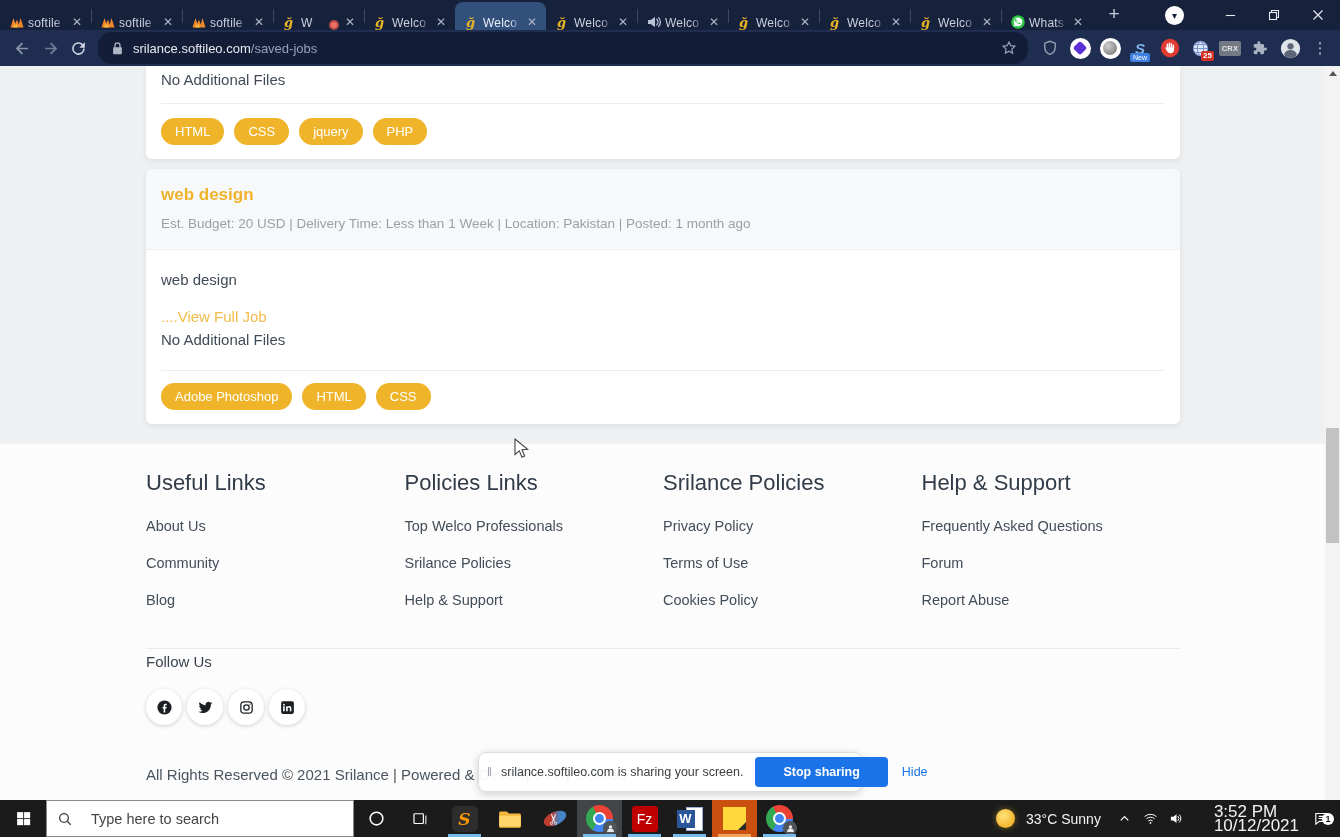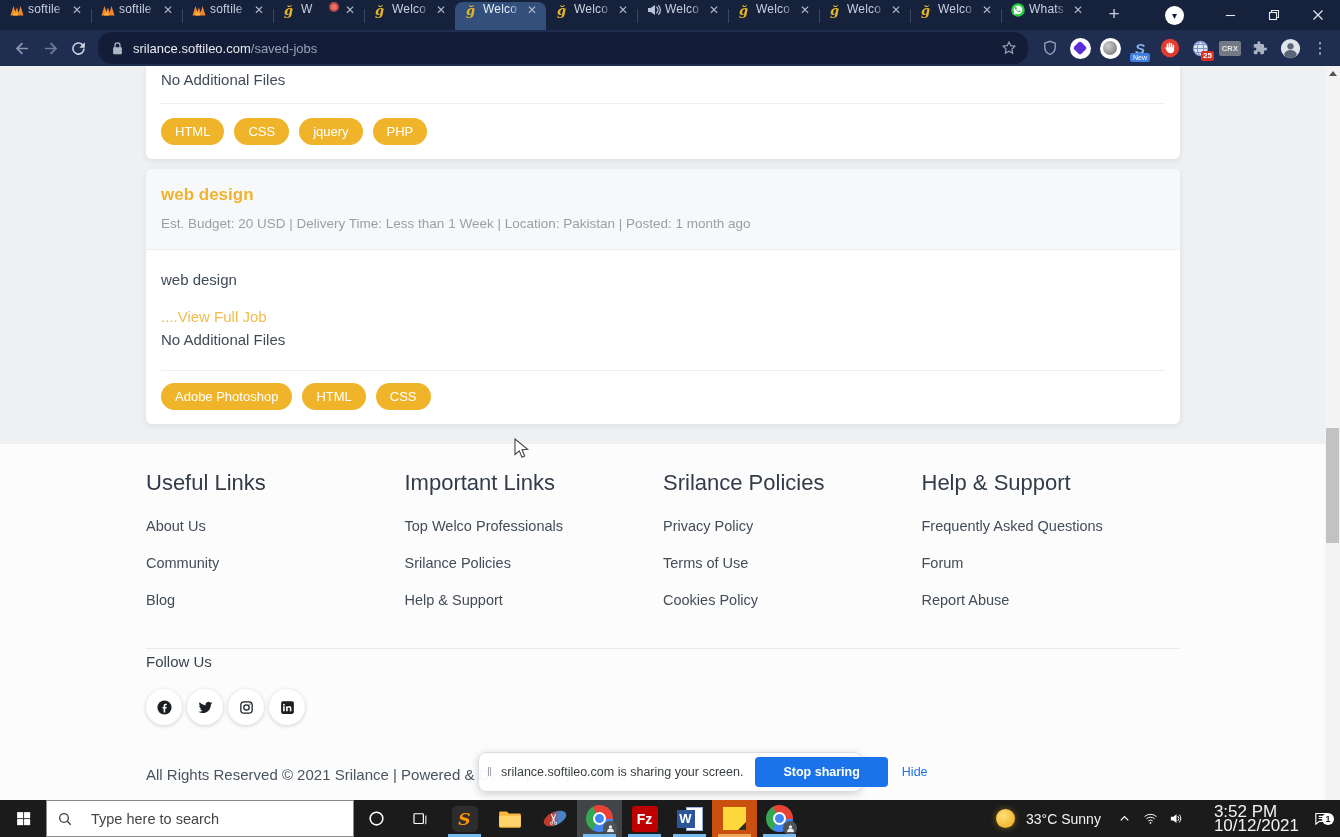--- a/index.html
+++ b/index.html
@@ -4,21 +4,21 @@
 <style>
   * { margin:0; padding:0; box-sizing:border-box; }
   html,body { width:1340px; height:837px; overflow:hidden; background:#000;
     font-family:"Liberation Sans", sans-serif; }
   #screen { position:relative; width:1340px; height:837px; overflow:hidden; }
 
   
   .tabstrip { position:absolute; top:0; left:0; width:100%; height:30px;
     background:#16213c; display:flex; align-items:flex-end; }
   .tabs { display:flex; height:30px; align-items:flex-end; }
-  .tab { width:91px; height:28px; display:flex; align-items:flex-start; gap:3px;
+  .tab { width:91px; height:28px; display:flex; align-items:flex-end; gap:3px;
     padding:0 6px 0 9px; color:#c9d0e0; font-size:12px; position:relative;
     border-radius:8px 8px 0 0; cursor:default; }
   .tab:not(.active)+.tab:not(.active)::before { content:""; position:absolute; left:0; top:7px;
     height:14px; width:1px; background:#3a4763; }
   .tab.active { background:#33507c; color:#e8edf6; }
   .tab .favicon { width:16px; height:16px; flex:0 0 16px; }
   .tab .favicon svg { width:16px; height:16px; display:block; }
   .tab-label { flex:1; overflow:hidden; white-space:nowrap; letter-spacing:.2px;
     -webkit-mask-image:linear-gradient(90deg,#000 70%,transparent); mask-image:linear-gradient(90deg,#000 70%,transparent); }
   .rec-dot { display:none; width:10px; height:10px; border-radius:50%;
@@ -137,21 +137,21 @@
   .chrome-ball { width:27px; height:27px; border-radius:50%; position:relative;
     background:conic-gradient(from -30deg,#ea4335 0 120deg,#4285f4 0 240deg,#34a853 0 360deg); }
   .chrome-ball::before { content:""; position:absolute; inset:7px; border-radius:50%;
     background:#4285f4; border:2.5px solid #fff; }
   .chrome-badge { position:absolute; right:-4px; bottom:-3px; width:14px; height:14px;
     border-radius:50%; background:#4f5458; display:flex; align-items:center; justify-content:center; }
   .chrome-badge svg { width:9px; height:9px; }
   .sublime { width:26px; height:26px; background:#2d2d2d; border-radius:5px; color:#ff9800;
     font-weight:bold; font-size:17px; display:flex; align-items:center; justify-content:center;
     font-style:italic; font-family:"DejaVu Serif", serif; }
-  .fz { width:26px; height:26px; background:#bf0000; border-radius:3px; color:#fff; font-weight:bold;
+  .fz { width:26px; height:26px; background:#bf0000; border-radius:3px; color:#fff; font-weight:normal;
     font-size:14px; display:flex; align-items:center; justify-content:center; }
   .word { width:26px; height:26px; position:relative; }
   .word .page { position:absolute; right:0; top:1px; width:17px; height:24px; background:#fff;
     border:1px solid #9ab2d8; }
   .word .wbox { position:absolute; left:0; top:4px; width:18px; height:18px; background:#2b579a;
     color:#fff; font-weight:bold; font-size:13px; display:flex; align-items:center; justify-content:center; }
   .sticky { width:23px; height:23px; background:#ffd83b; position:relative; }
   .sticky::after { content:""; position:absolute; right:0; bottom:0;
     border-left:8px solid transparent; border-bottom:8px solid #2b2b2b; }
   .snip { width:26px; height:26px; display:flex; align-items:center; justify-content:center;
@@ -450,21 +450,21 @@
         <div class="fcols">
             <div class="fcol">
       <div class="fcol-title">Useful Links</div>
       <div class="fcol-links">
                 <div class="flink">About Us</div>
                 <div class="flink">Community</div>
                 <div class="flink">Blog</div>
               </div>
     </div>
             <div class="fcol">
-      <div class="fcol-title">Important Links</div>
+      <div class="fcol-title">Policies Links</div>
       <div class="fcol-links">
                 <div class="flink">Top Welco Professionals</div>
                 <div class="flink">Srilance Policies</div>
                 <div class="flink">Help &amp; Support</div>
               </div>
     </div>
             <div class="fcol">
       <div class="fcol-title">Srilance Policies</div>
       <div class="fcol-links">
                 <div class="flink">Privacy Policy</div>

